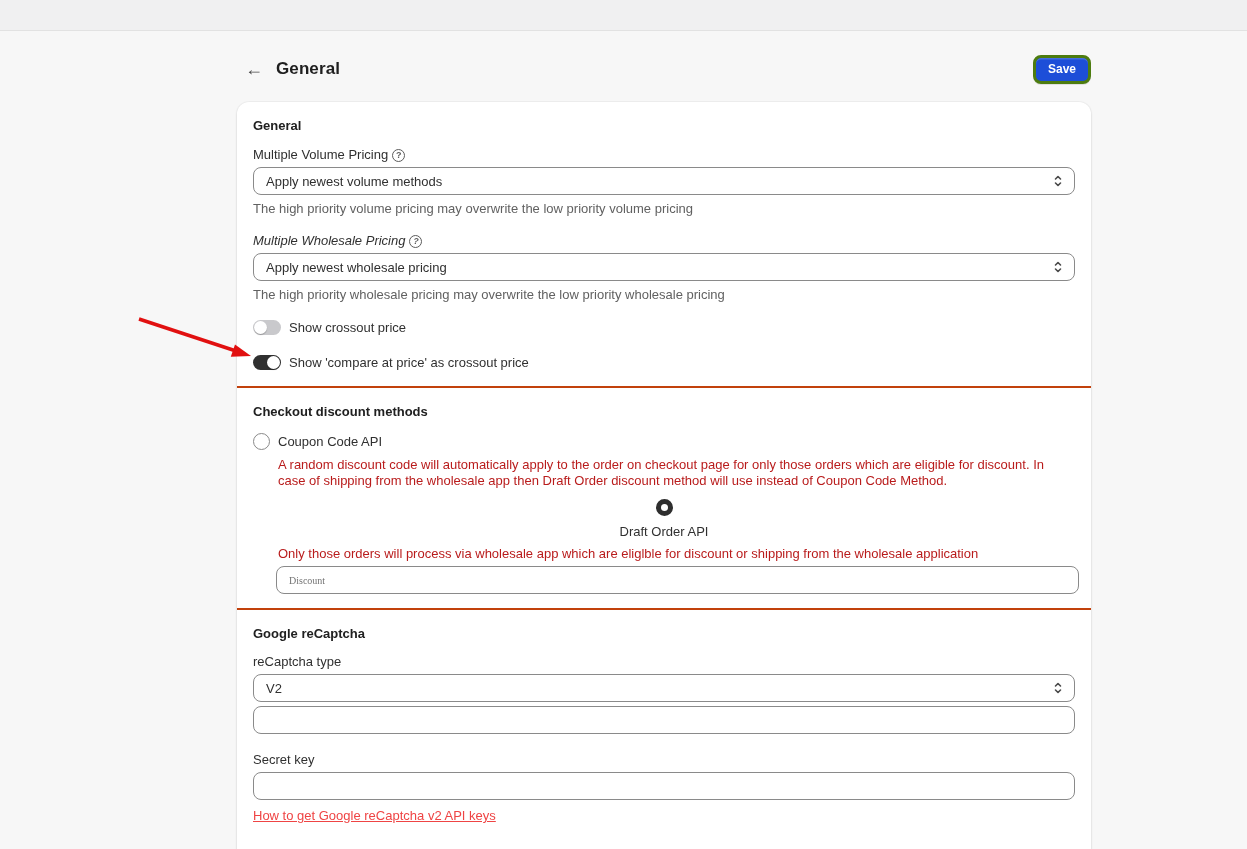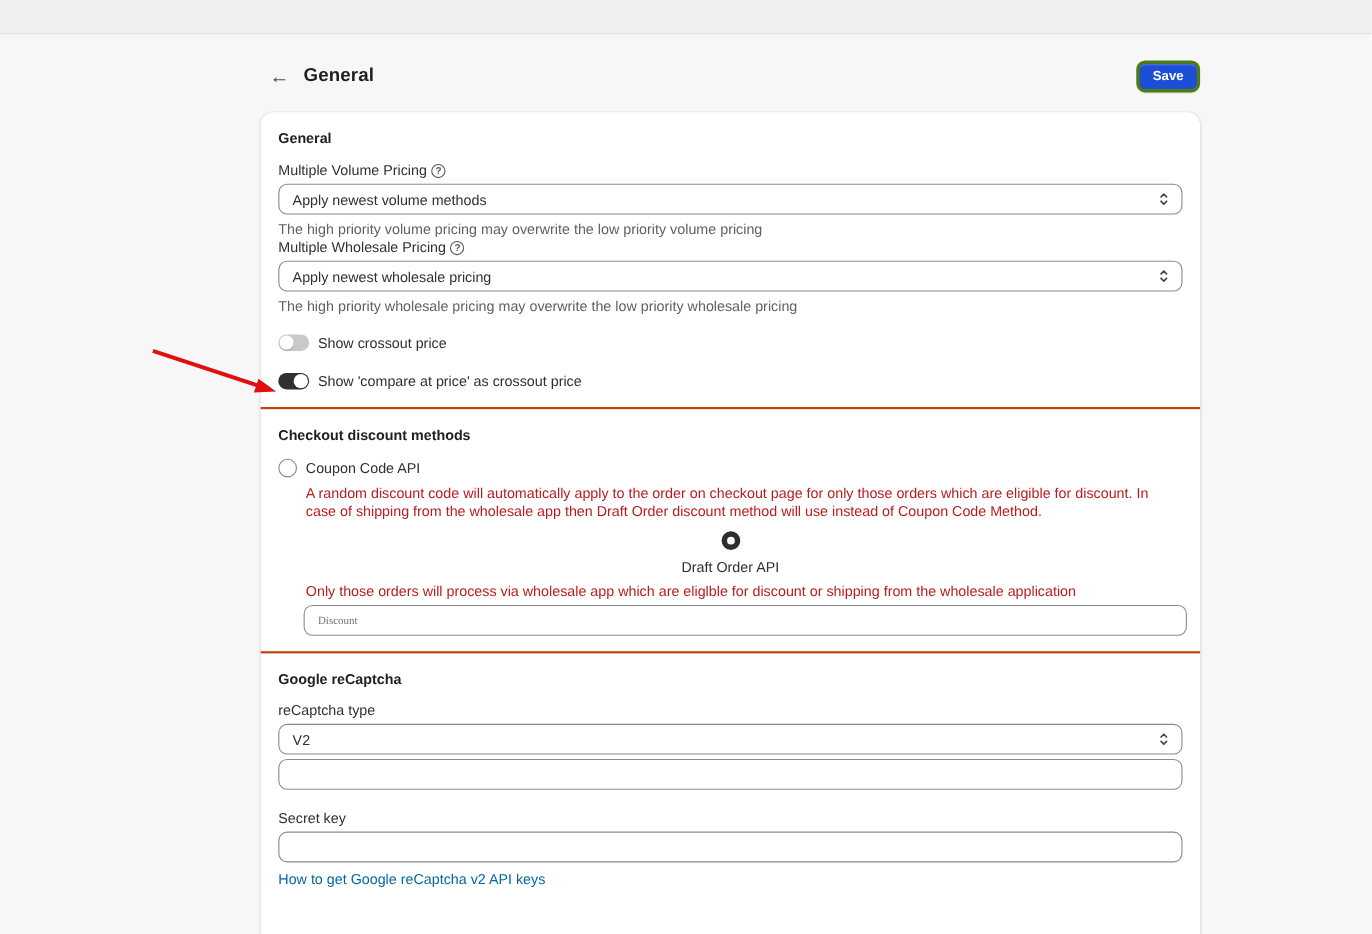--- a/index.html
+++ b/index.html
@@ -22,21 +22,21 @@
   }
   .card {
     margin-top:18px; background:#fff; border-radius:12px;
     box-shadow:0 1px 3px rgba(0,0,0,.09), 0 0 0 1px rgba(0,0,0,.03);
     min-height:762px;
   }
   .section { padding:16px; }
   .section + .section { border-top:2px solid #c2410c; }
   .section-heading { font-size:13px; font-weight:700; color:#202020; line-height:16px; }
   .field-label { margin-top:13px; line-height:16px; color:#303030; display:flex; align-items:center; gap:4px; }
-  .label-mt { margin-top:0; }
+  .label-mt { margin-top:16px;font-style:italic; }
   .help-icon {
     width:13px; height:13px; border:1.2px solid #5c5c5c; border-radius:50%;
     font-size:9px; font-weight:700; color:#5c5c5c; display:inline-flex;
     align-items:center; justify-content:center; line-height:1; cursor:pointer;
   }
   .select {
     margin-top:4px; height:28px; border:1px solid #8a8a8a; border-radius:8px;
     background:#fff; display:flex; align-items:center; justify-content:space-between;
     padding:0 10px 0 12px; cursor:pointer;
   }
@@ -60,21 +60,21 @@
   .radio-label { color:#303030; }
   .radio-desc { margin:7px 0 0 25px; width:792px; line-height:16px; color:#b91c1c; }
   .text-input {
     display:block; margin-top:4px; width:100%; height:28px;
     border:1px solid #8a8a8a; border-radius:8px; padding:0 12px;
     font-family:Liberation Serif, serif; font-size:10px; color:#737373; background:#fff; outline:none;
   }
   .indent { margin-left:23px; width:803px; }
   .gr-label { margin-top:18px; line-height:16px; color:#303030; }
   .gr-label.first { margin-top:12px; }
-  .link { display:inline-block; margin-top:8px; color:#0369a1; line-height:16px; cursor:pointer; }
+  .link { display:inline-block; margin-top:8px; color:#ef4444; text-decoration:underline; line-height:16px; cursor:pointer; }
   .annotation-arrow { position:absolute; left:130px; top:310px; width:132px; height:56px; pointer-events:none; }
 </style>
 </head>
 <body>
 
 <div class="topbar"></div>
 
 <div class="page">
 
   <div class="page-header">

